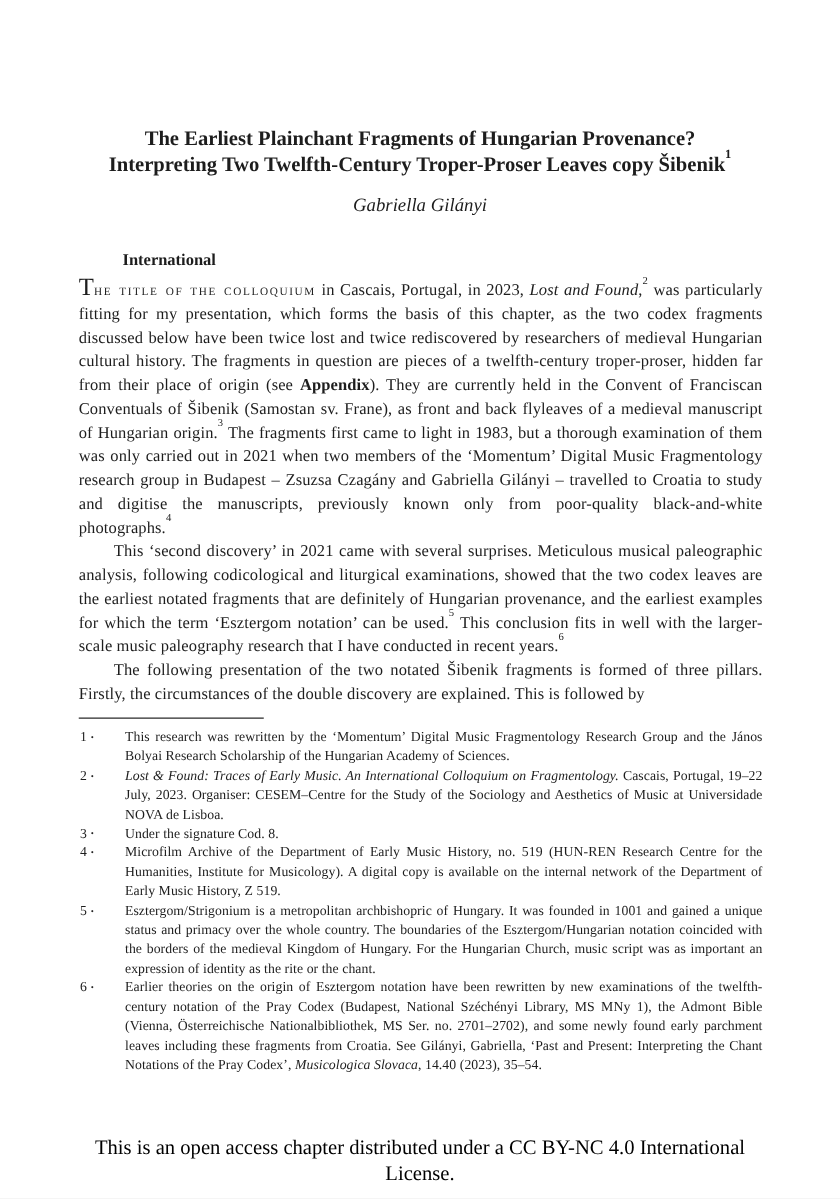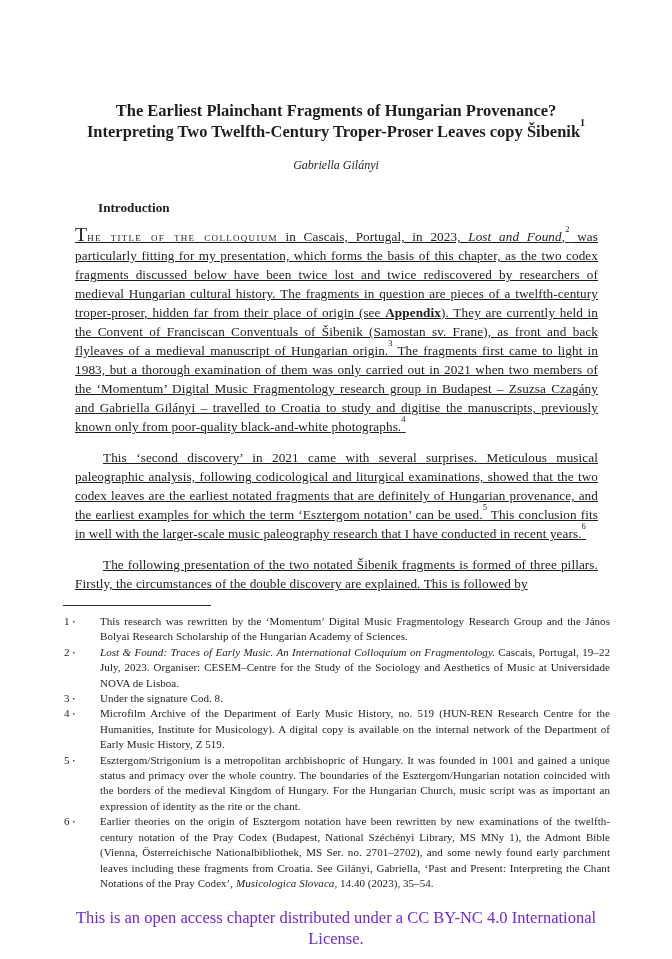--- a/index.html
+++ b/index.html
@@ -6,69 +6,68 @@
   .page{
     width:672px;height:959px;margin:0 auto;background:#ffffff;
     position:relative;color:#1d1d1d;
     font-family:"Liberation Serif", serif;
     overflow:hidden;box-sizing:border-box;
   }
   
   .header{padding-top:84px;text-align:center;}
   .title{font-size:16.5px;font-weight:bold;line-height:21px;margin:16px 40px;}
   .title sup{font-size:10px;line-height:0;position:relative;top:-0.45em;}
-  .author{font-style:italic;font-size:12px;line-height:15px;}
+  .author{font-style:italic;font-size:15px;line-height:15px;}
   .affiliation{margin-top:2px;font-size:11.8px;line-height:14px;}
   
   .body-text{margin:0 62px 0 63px;}
   .section-heading{font-size:13.2px;font-weight:bold;margin:27px 0 7px 35px;line-height:15px;}
   .body-text p{
-    font-size:13.2px;line-height:19px;text-align:justify;margin:12px;
+    font-size:13.2px;line-height:19px;text-align:justify;margin:0;
     letter-spacing:0.1px;
-    text-decoration:underline;
   }
   .body-text p.indent{text-indent:28px;}
   sup.r-sup{font-size:8.5px;line-height:0;position:relative;top:-0.45em;}
   .r-italic{font-style:italic;}
   .r-bold{font-weight:bold;}
   .r-smallcaps{font-variant:small-caps;letter-spacing:1.3px;}
   .r-initial{font-size:1.5em;line-height:0;}
   
   .footnotes{margin:0 62px 0 63px;}
   .fn-rule{width:148px;height:0;border-top:1px solid #2a2a2a;margin:10px 0 8px 0;}
   .fn-item{
     position:relative;padding-left:37px;font-size:11px;line-height:15.4px;
     text-align:justify;letter-spacing:0.05px;
   }
   .fn-marker{position:absolute;left:1px;top:0;}
   .fn-bullet{font-size:7px;margin-left:3px;position:relative;top:-1px;}
   
   .license{
     position:absolute;left:0;right:0;bottom:10px;text-align:center;
-    color:#6d28d9;font-size:16.5px;line-height:21px;
+    color:#000000;font-size:16.5px;line-height:21px;
     font-family:"Liberation Serif", serif;padding:0 48px;
   }
 </style>
 </head>
 <body>
 
 <div class="page">
 
   <header class="header">
     <h1 class="title">
       <div>The Earliest Plainchant Fragments of Hungarian Provenance?</div>
       <div>
         <span>Interpreting Two Twelfth-Century Troper-Proser Leaves copy Šibenik</span><sup>1</sup>
       </div>
     </h1>
     <div class="author">Gabriella Gilányi</div>
   </header>
 
   <section class="body-text">
-    <h2 class="section-heading">Introduction</h2>
+    <h2 class="section-heading">International</h2>
     <p><span class="r-initial">T</span><span class="r-smallcaps">he title of the colloquium</span><span> in Cascais, Portugal, in 2023, </span><span class="r-italic">Lost and Found</span><span>,</span><sup class="r-sup">2</sup><span> was particularly fitting for my presentation, which forms the basis of this chapter, as the two codex fragments discussed below have been twice lost and twice rediscovered by researchers of medieval Hungarian cultural history. The fragments in question are pieces of a twelfth-century troper-proser, hidden far from their place of origin (see </span><span class="r-bold">Appendix</span><span>). They are currently held in the Convent of Franciscan Conventuals of Šibenik (Samostan sv. Frane), as front and back flyleaves of a medieval manuscript of Hungarian origin.</span><sup class="r-sup">3</sup><span> The fragments first came to light in 1983, but a thorough examination of them was only carried out in 2021 when two members of the ‘Momentum’ Digital Music Fragmentology research group in Budapest – Zsuzsa Czagány and Gabriella Gilányi – travelled to Croatia to study and digitise the manuscripts, previously known only from poor-quality black-and-white photographs.</span><sup class="r-sup">4</sup></p>
     <p class="indent"><span>This ‘second discovery’ in 2021 came with several surprises. Meticulous musical paleographic analysis, following codicological and liturgical examinations, showed that the two codex leaves are the earliest notated fragments that are definitely of Hungarian provenance, and the earliest examples for which the term ‘Esztergom notation’ can be used.</span><sup class="r-sup">5</sup><span> This conclusion fits in well with the larger-scale music paleography research that I have conducted in recent years.</span><sup class="r-sup">6</sup></p>
     <p class="indent"><span>The following presentation of the two notated Šibenik fragments is formed of three pillars. Firstly, the circumstances of the double discovery are explained. This is followed by</span></p>
   </section>
 
   <footer class="footnotes">
     <div class="fn-rule"></div>
 
     <div class="fn-item">
       <span class="fn-marker"><span>1</span><span class="fn-bullet">•</span></span>

